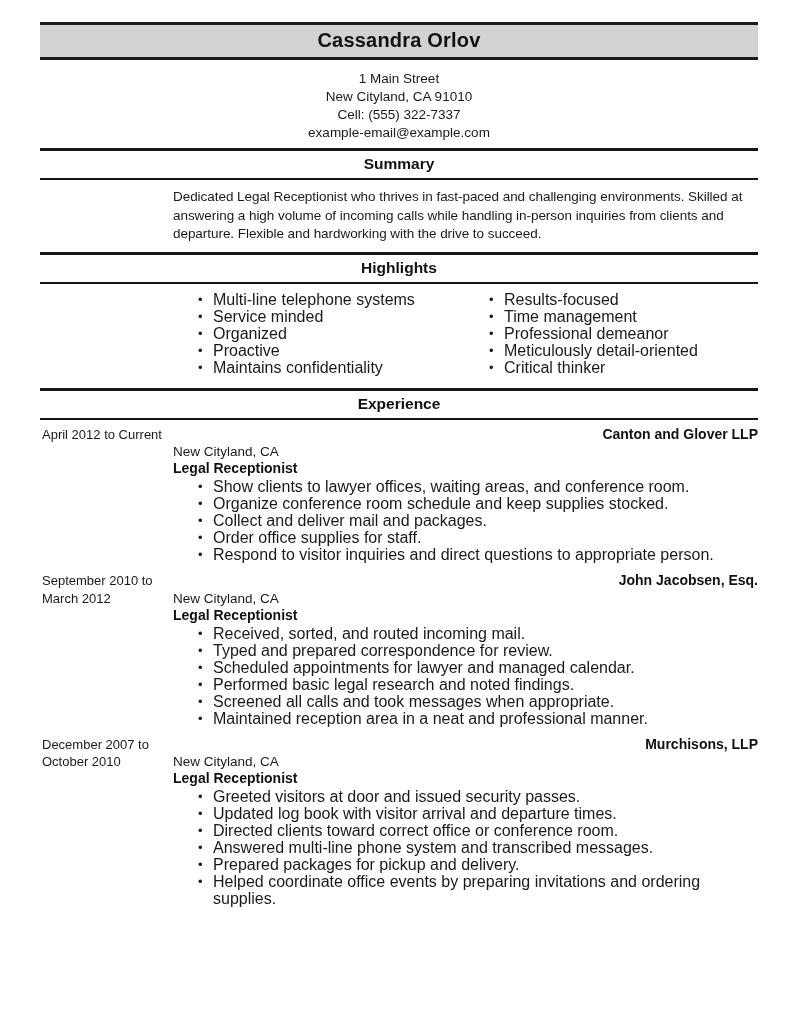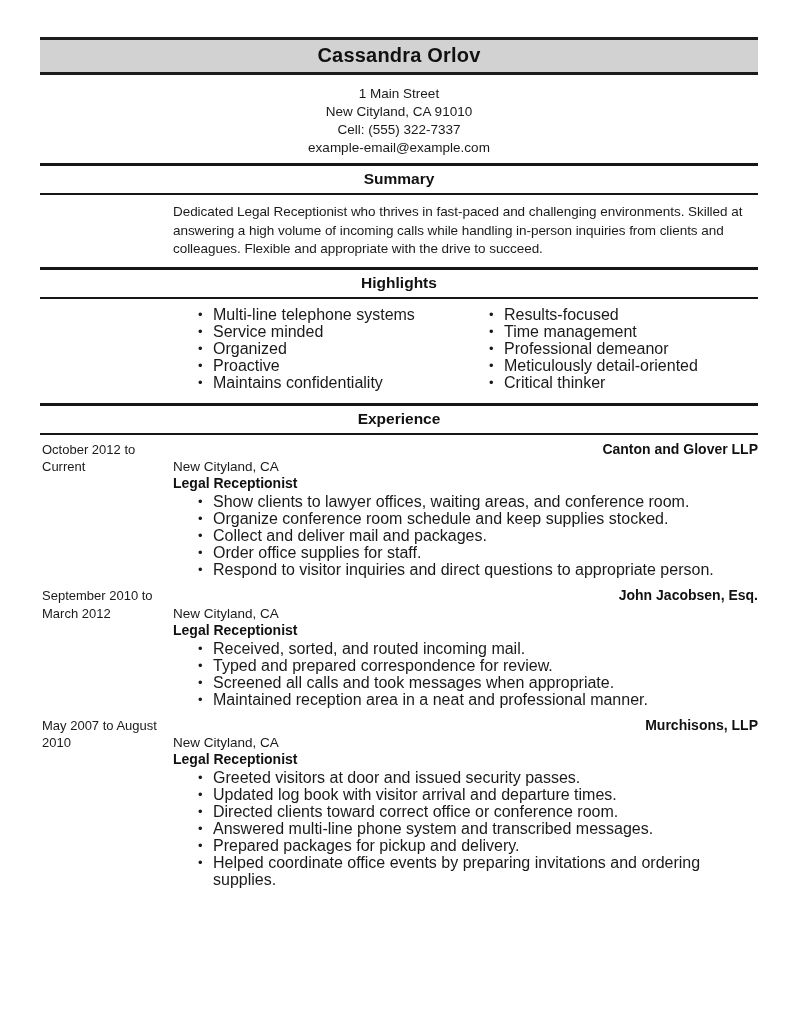--- a/index.html
+++ b/index.html
@@ -6,21 +6,21 @@
   html,body { background:#ffffff; }
   body {
     width:800px; height:1035px;
     font-family:"Liberation Sans", sans-serif;
     color:#1a1a1a;
     position:relative;
     overflow:hidden;
   }
   .page {
     width:800px; height:1035px;
-    padding:37px 42px 0 40px;
+    padding:22px 42px 0 40px;
   }
   
   .name-bar {
     background:#d2d2d2;
     border-top:3px solid #1c1c1c;
     border-bottom:3px solid #1c1c1c;
     text-align:center;
     padding:4px 0 5px 0;
   }
   .name-bar h1 {
@@ -129,21 +129,21 @@
     <div>Cell: (555) 322-7337</div>
     <div>example-email@example.com</div>
   </div>
 
   <section class="section">
     <div>
       <div class="rule-double"></div>
       <h2 class="sec-title">Summary</h2>
       <div class="rule-single"></div>
     </div>
-    <p class="summary-text">Dedicated Legal Receptionist who thrives in fast-paced and challenging environments. Skilled at answering a high volume of incoming calls while handling in-person inquiries from clients and colleagues. Flexible and appropriate with the drive to succeed.</p>
+    <p class="summary-text">Dedicated Legal Receptionist who thrives in fast-paced and challenging environments. Skilled at answering a high volume of incoming calls while handling in-person inquiries from clients and departure. Flexible and hardworking with the drive to succeed.</p>
   </section>
 
   <section class="section">
     <div>
       <div class="rule-double"></div>
       <h2 class="sec-title">Highlights</h2>
       <div class="rule-single"></div>
     </div>
     <div class="hl-cols">
       <ul class="blist hl-col-left">
@@ -164,21 +164,21 @@
   </section>
 
   <section class="section exp-section">
     <div>
       <div class="rule-double"></div>
       <h2 class="sec-title">Experience</h2>
       <div class="rule-single"></div>
     </div>
 
     <div class="job">
-      <div class="job-dates">October 2012 to Current</div>
+      <div class="job-dates">April 2012 to Current</div>
       <div class="job-main">
         <div class="job-company">Canton and Glover LLP</div>
         <div class="job-location">New Cityland, CA</div>
         <div class="job-role">Legal Receptionist</div>
         <ul class="blist">
           <li>Show clients to lawyer offices, waiting areas, and conference room.</li>
           <li>Organize conference room schedule and keep supplies stocked.</li>
           <li>Collect and deliver mail and packages.</li>
           <li>Order office supplies for staff.</li>
           <li>Respond to visitor inquiries and direct questions to appropriate person.</li>
@@ -188,28 +188,30 @@
 
     <div class="job">
       <div class="job-dates">September 2010 to March 2012</div>
       <div class="job-main">
         <div class="job-company">John Jacobsen, Esq.</div>
         <div class="job-location">New Cityland, CA</div>
         <div class="job-role">Legal Receptionist</div>
         <ul class="blist">
           <li>Received, sorted, and routed incoming mail.</li>
           <li>Typed and prepared correspondence for review.</li>
+          <li>Scheduled appointments for lawyer and managed calendar.</li>
+          <li>Performed basic legal research and noted findings.</li>
           <li>Screened all calls and took messages when appropriate.</li>
           <li>Maintained reception area in a neat and professional manner.</li>
         </ul>
       </div>
     </div>
 
     <div class="job">
-      <div class="job-dates">May 2007 to August 2010</div>
+      <div class="job-dates">December 2007 to October 2010</div>
       <div class="job-main">
         <div class="job-company">Murchisons, LLP</div>
         <div class="job-location">New Cityland, CA</div>
         <div class="job-role">Legal Receptionist</div>
         <ul class="blist">
           <li>Greeted visitors at door and issued security passes.</li>
           <li>Updated log book with visitor arrival and departure times.</li>
           <li>Directed clients toward correct office or conference room.</li>
           <li>Answered multi-line phone system and transcribed messages.</li>
           <li>Prepared packages for pickup and delivery.</li>

